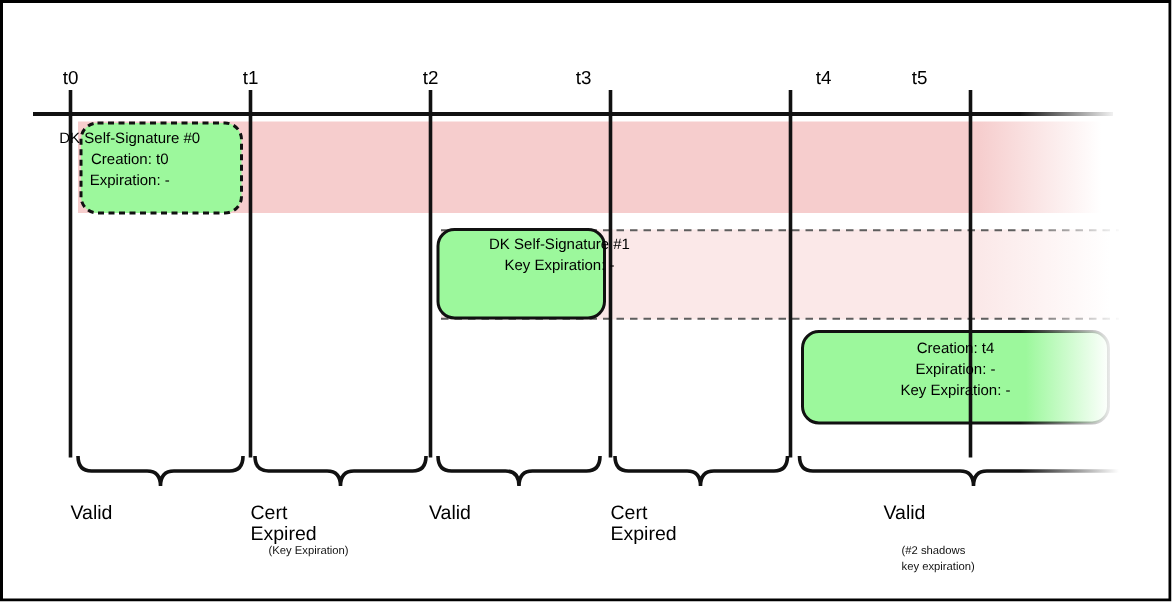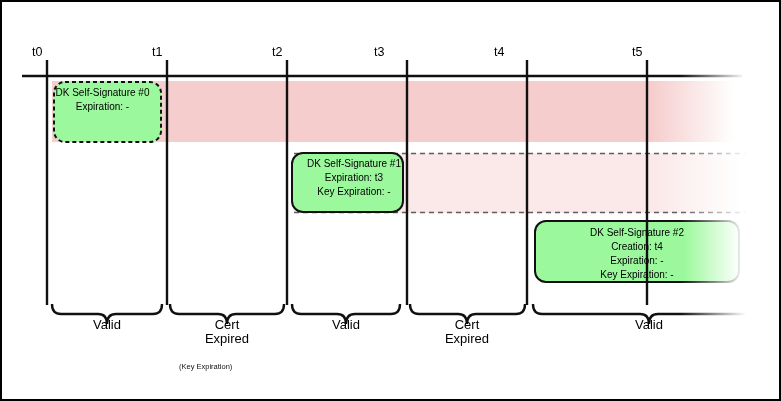--- a/index.html
+++ b/index.html
@@ -3,30 +3,30 @@
 <meta charset="utf-8">
 <style>
   html,body{margin:0;padding:0;background:#fff;}
   #canvas{
     position:relative;width:781px;height:401px;
     box-sizing:border-box;border:2px solid #000;background:#fff;
     font-family:"Liberation Sans", sans-serif;color:#000;overflow:hidden;
   }
   #diagram-svg{position:absolute;left:0;top:0;}
   .tick-label{
-    position:absolute;top:43px;width:30px;
+    position:absolute;top:43px;width:30px;text-align:center;
     font-size:12.5px;line-height:14px;
   }
   .sig-box-text{
     position:absolute;text-align:center;font-size:10px;line-height:14px;
     padding-top:3px;
   }
   .sig-box-text div{white-space:nowrap;}
   .period-label{
-    position:absolute;top:316px;width:120px;text-align:center;
+    position:absolute;top:333px;width:120px;
     font-size:13px;line-height:13.5px;white-space:pre-line;
   }
   .period-note{
     position:absolute;top:359px;width:96px;text-align:left;
     font-size:7.5px;line-height:11px;white-space:pre-line;color:#111;
   }
 </style>
 </head>
 <body>
 
@@ -81,42 +81,43 @@
       <path d="M290,302 Q290,312 299,312 L335,312 Q344,312 344,322 Q344,312 353,312 L389,312 Q398,312 398,302"></path>
       <path d="M408,302 Q408,312 417,312 L456,312 Q465,312 465,322 Q465,312 474,312 L514,312 Q523,312 523,302"></path>
       <path stroke="url(#gLineFade)" d="M531,302 Q531,312 540,312 L638,312 Q647,312 647,322 Q647,312 656,312 L754,312 Q763,312 763,302"></path>
     </g>
   </svg>
 
   <div class="tick-label" style="left:30px">t0</div>
   <div class="tick-label" style="left:150px">t1</div>
   <div class="tick-label" style="left:270px">t2</div>
   <div class="tick-label" style="left:372px">t3</div>
-  <div class="tick-label" style="left:492px">t4</div>
-  <div class="tick-label" style="left:630px">t5</div>
+  <div class="tick-label" style="left:532px">t4</div>
+  <div class="tick-label" style="left:596px">t5</div>
 
-  <div class="sig-box-text" style="left:52px;top:81px;width:97px;">
+  <div class="sig-box-text" style="left:36px;top:81px;width:97px;">
     <div>DK Self-Signature #0</div>
+    <div>Creation: t0</div>
     <div>Expiration: -</div>
   </div>
-  <div class="sig-box-text" style="left:290px;top:152px;width:124px;">
+  <div class="sig-box-text" style="left:290px;top:152px;width:124px;padding-left:19px;">
     <div>DK Self-Signature #1</div>
-    <div>Expiration: t3</div>
     <div>Key Expiration: -</div>
   </div>
   <div class="sig-box-text" style="left:533px;top:221px;width:204px;">
-    <div>DK Self-Signature #2</div>
     <div>Creation: t4</div>
     <div>Expiration: -</div>
     <div>Key Expiration: -</div>
   </div>
 
   <div class="period-label" style="left:45px">Valid</div>
   <div class="period-label" style="left:165px">Cert
 Expired</div>
   <div class="period-label" style="left:284px">Valid</div>
   <div class="period-label" style="left:405px">Cert
 Expired</div>
   <div class="period-label" style="left:587px">Valid</div>
 
   <div class="period-note" style="left:177px">(Key Expiration)</div>
+  <div class="period-note" style="left:599px">(#2 shadows
+key expiration)</div>
 
 </div>
 
 </body></html>

